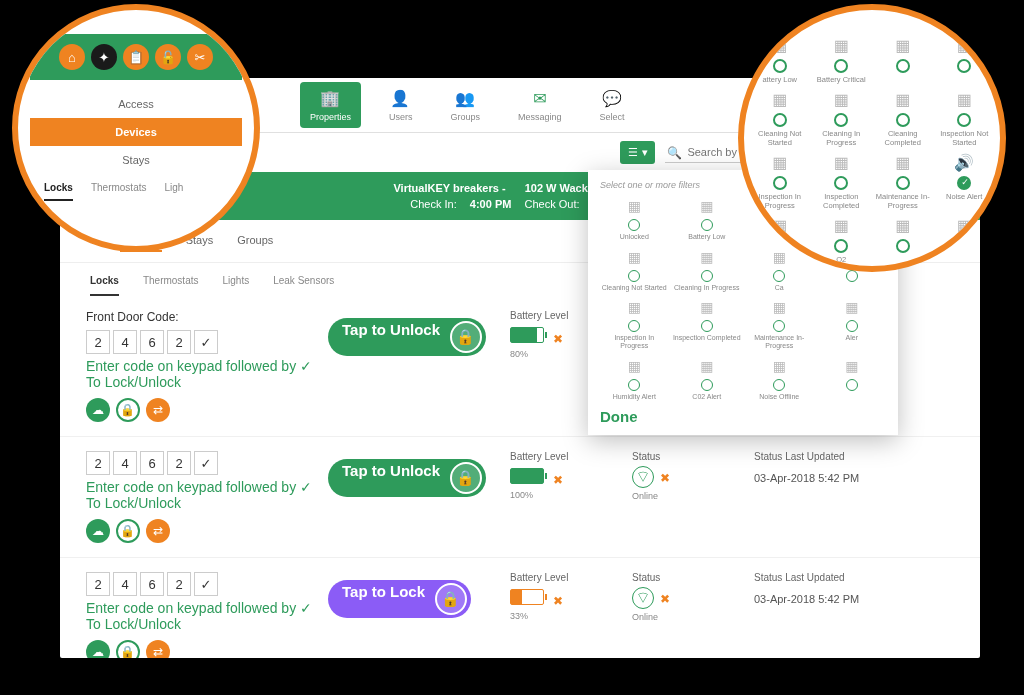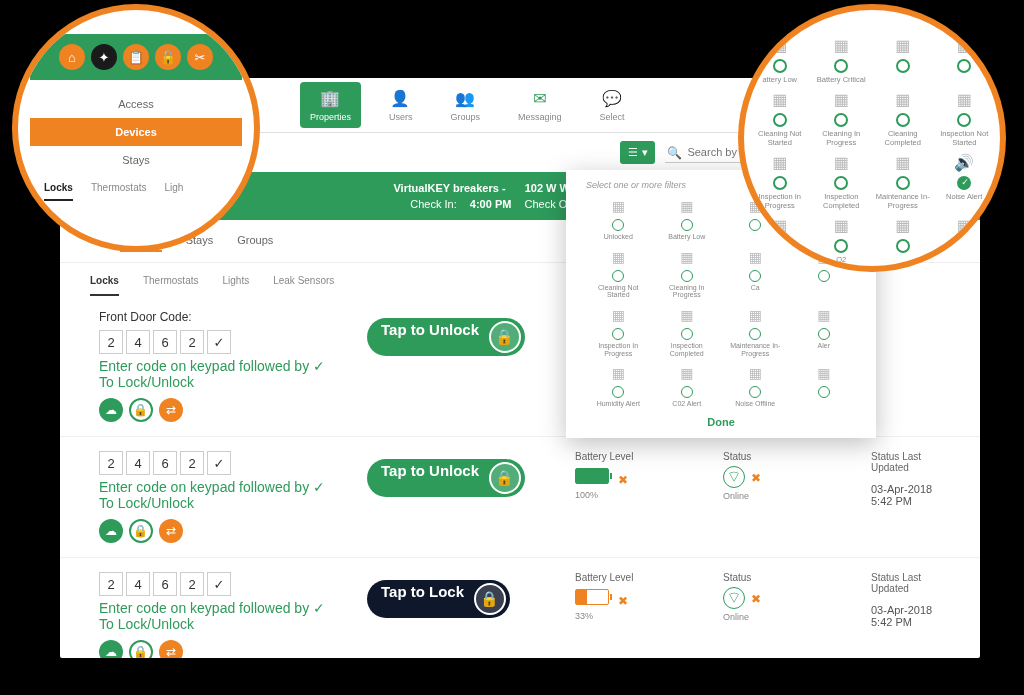--- a/index.html
+++ b/index.html
@@ -67,22 +67,22 @@
 .tab { padding:4px 0; cursor:pointer; }
 .tab.active { color:#ef8321; font-weight:600; border-bottom:2px solid #ef8321; }
 
 .subtabs-row {
   display:flex; gap:24px; padding:8px 30px 0; font-size:10px; color:#888;
 }
 .subtab { padding:4px 0 8px; cursor:pointer; }
 .subtab.active { color:#333; font-weight:700; border-bottom:2px solid #333; }
 
 .lock-card {
-  padding:14px 39px; border-bottom:1px solid #f0f0f0;
-  display:grid; grid-template-columns: 240px 180px 120px 120px 1fr; gap:28px; align-items:flex-start;
+  padding:14px 26px; border-bottom:1px solid #f0f0f0;
+  display:grid; grid-template-columns: 240px 180px 120px 120px 1fr; gap:2px; align-items:flex-start;
   font-size:11px;
 }
 .lock-title { font-size:12px; color:#333; margin-bottom:6px; }
 .code-digits { display:flex; gap:3px; }
 .digit {
   width:24px; height:24px; border:1px solid #ccc; display:flex; align-items:center; justify-content:center;
   font-size:13px; color:#333;
 }
 .hint { font-size:14px; color:#2e9b5b; margin-top:4px; }
 .round-icons { display:flex; gap:6px; margin-top:8px; }
@@ -91,21 +91,21 @@
 }
 .ricon.green { background:#2e9b5b; }
 .ricon.green-outline { background:#fff; border:2px solid #2e9b5b; color:#2e9b5b; }
 .ricon.orange { background:#ef8321; }
 
 .tap-pill {
   display:inline-flex; gap:10px; border-radius:22px; padding:3px 4px 3px 14px;
   color:#fff; font-size:15px; font-weight:600; margin-top:8px;
 }
 .tap-pill.green { background:#2e9b5b; }
-.tap-pill.red { background:#0f172a; }
+.tap-pill.red { background:#8b5cf6; }
 .pill-circle {
   width:32px; height:32px; border-radius:50%; background:rgba(255,255,255,0.18);
   display:inline-flex; align-items:center; justify-content:center; border:2px solid #fff;
 }
 
 .col-label { color:#666; font-size:10px; }
 .batt { display:inline-block; width:34px; height:16px; border:1.5px solid #2e9b5b; border-radius:2px; position:relative; margin-top:6px; }
 .batt::after { content:''; position:absolute; right:-4px; top:4px; width:2px; height:6px; background:#2e9b5b; }
 .batt .fill { background:#2e9b5b; height:100%; }
 .batt.low { border-color:#ef8321; }
@@ -113,30 +113,30 @@
 .batt.low .fill { background:#ef8321; }
 .pct { font-size:9px; color:#888; margin-top:3px; }
 .check-badge { display:inline-block; margin-left:6px; color:#ef8321; font-size:12px; }
 
 .wifi { color:#2e9b5b; font-size:16px; display:inline-block; margin-top:4px; border:1.5px solid #2e9b5b; border-radius:50%; width:22px; height:22px; text-align:center; line-height:20px;}
 .status-txt { font-size:9px; color:#888; margin-top:3px; }
 .updated { font-size:11px; color:#555; margin-top:10px; }
 
 
 .filter-popup {
-  position:absolute; left:566px; top:170px; width:310px; background:#fff;
-  box-shadow:0 6px 24px rgba(0,0,0,0.25); padding:10px 20px; font-size:8px; color:#888;
+  position:absolute; left:588px; top:170px; width:310px; background:#fff;
+  box-shadow:0 6px 24px rgba(0,0,0,0.25); padding:10px 12px; font-size:8px; color:#888;
 }
 .filter-popup .ftitle { font-style:italic; font-size:9px; color:#999; margin-bottom:6px; }
 .fgrid { display:grid; grid-template-columns:repeat(4,1fr); gap:6px 4px; }
 .fitem { text-align:center; }
 .fitem .fi-ico { height:20px; display:flex; align-items:center; justify-content:center; color:#bbb; font-size:14px;}
 .fitem .ring { width:12px; height:12px; border:1.5px solid #2e9b5b; border-radius:50%; margin:3px auto 2px; }
 .fitem .lbl { font-size:7px; line-height:1.1; }
-.done { text-align:center; color:#2e9b5b; font-size:11px; font-weight:600; margin-top:8px; cursor:pointer; }
+.done { text-align:left; color:#2e9b5b; font-size:15px; font-weight:600; margin-top:8px; cursor:pointer; }
 
 
 .mag {
   position:absolute; border:6px solid #ef8321; border-radius:50%; background:#fff; overflow:hidden;
 }
 .mag-left { left:12px; top:4px; width:248px; height:248px; }
 .mag-left-inner { padding:24px 12px 0; }
 .mini-toolbar { background:#2e9b5b; padding:10px 6px; display:flex; gap:6px; justify-content:center; }
 .mini-ico { width:26px; height:26px; border-radius:50%; background:#ef8321; color:#fff; display:inline-flex; align-items:center; justify-content:center; font-size:13px; }
 .mini-ico.dark { background:#1a1a1a; }

